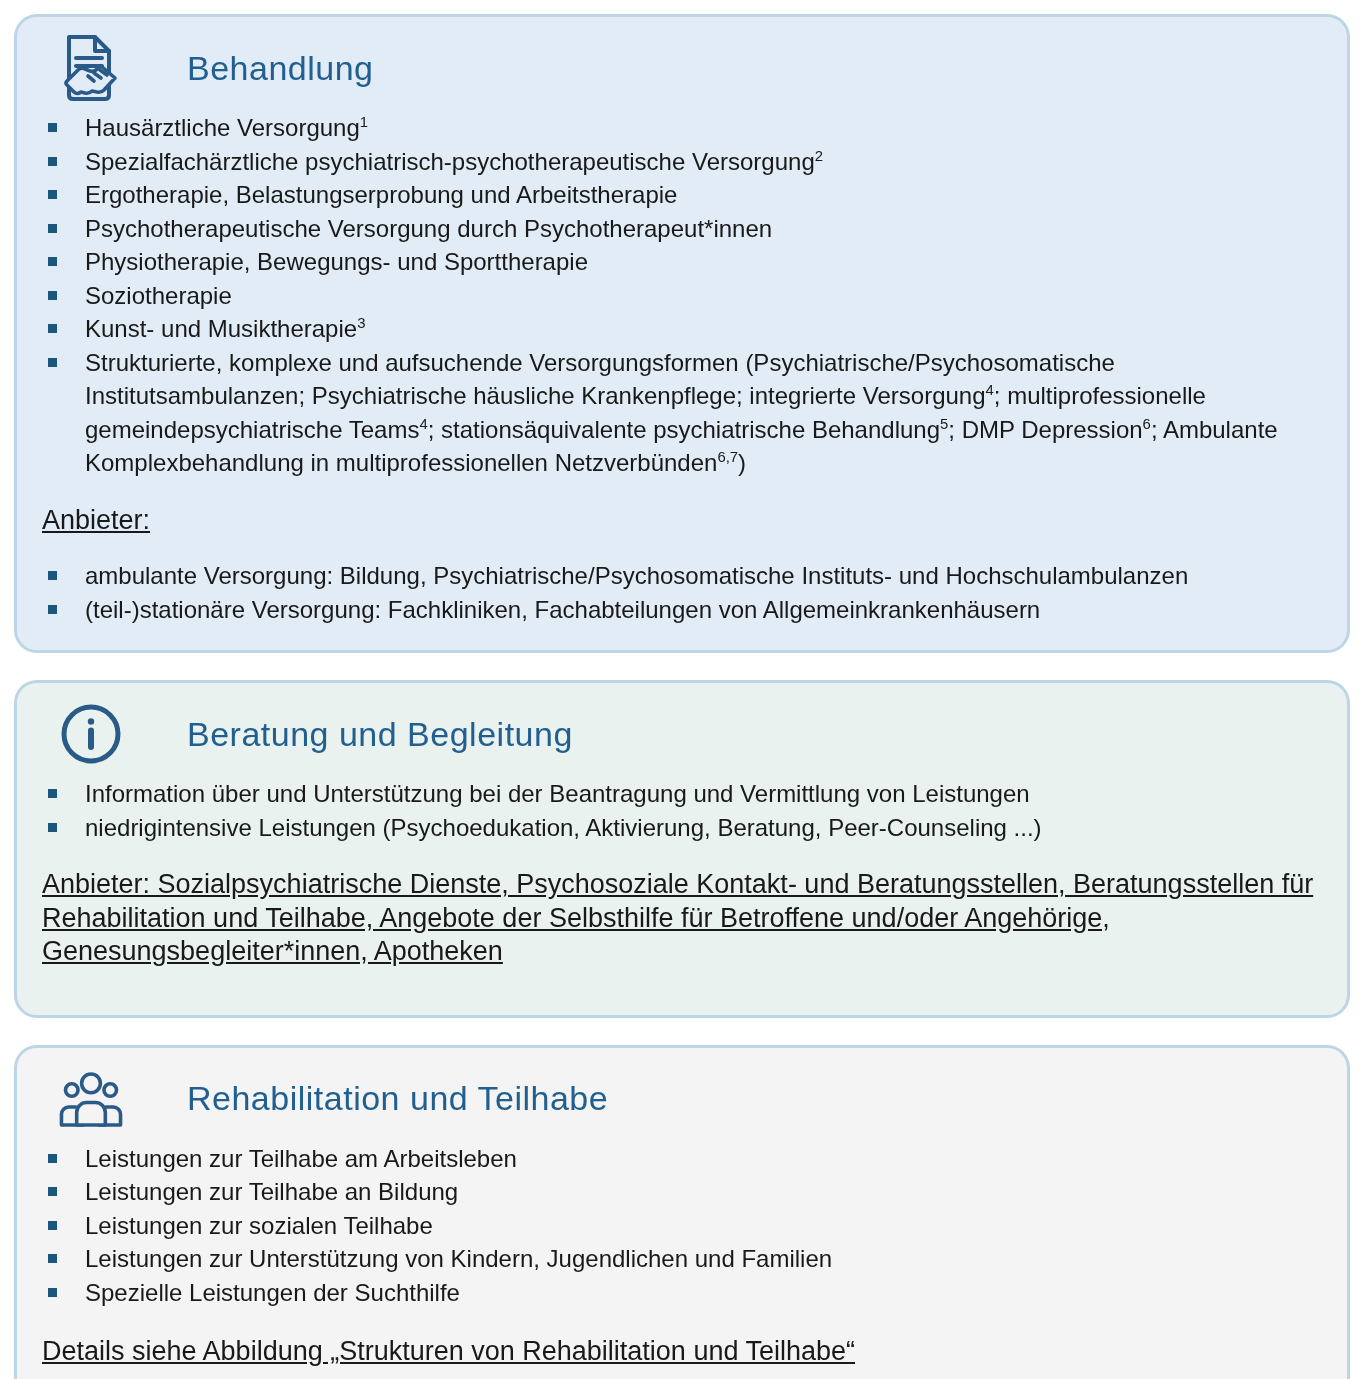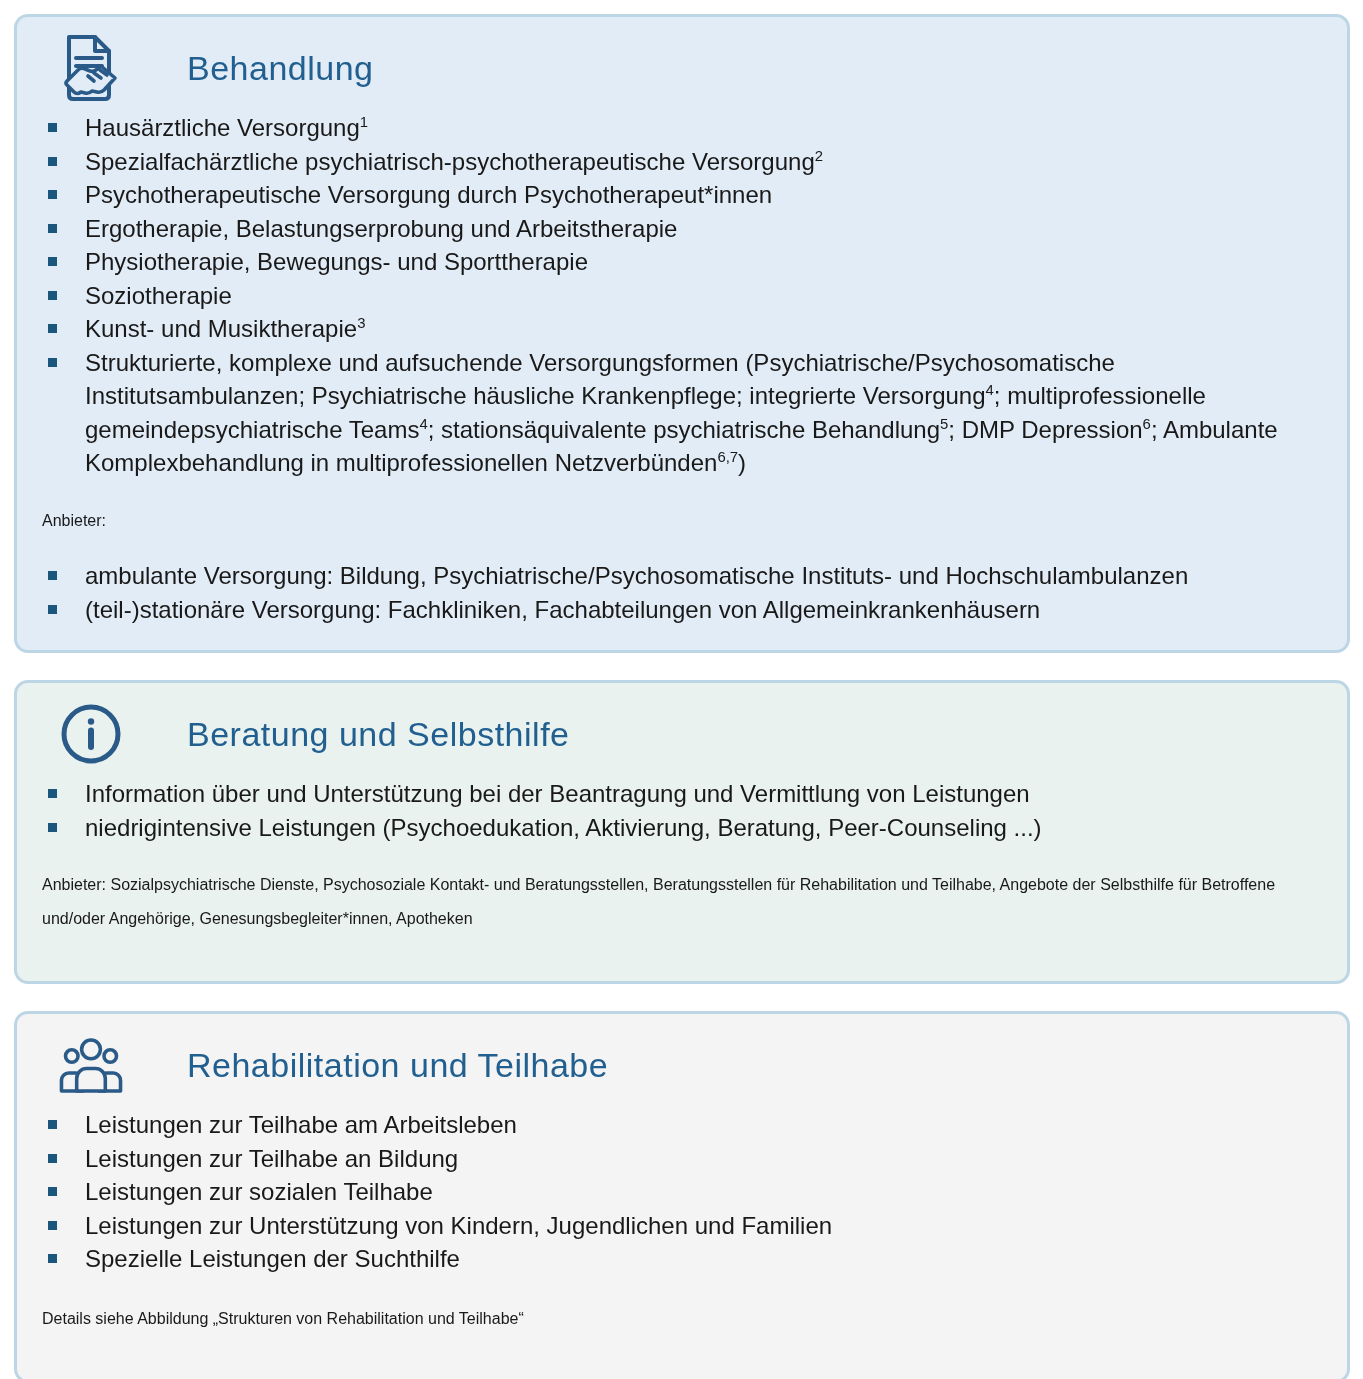--- a/index.html
+++ b/index.html
@@ -7,21 +7,21 @@
     width:1363px;height:1379px;
     font-family:"Liberation Sans", sans-serif;
     color:#191919;
     -webkit-font-smoothing:antialiased;
   }
   .page{padding:14px 13px 0 14px;}
   .card{
     box-sizing:border-box;
     width:1336px;
     border:3px solid #bdd6e5;
-    border-radius:14px;
+    border-radius:23px;
     padding:14px 26px 24px 22px;
     margin-bottom:27px;
   }
   .card-behandlung{background:#e2ecf6;min-height:623px;}
   .card-beratung{background:#e9f2ee;min-height:298px;}
   .card-reha{background:#f4f4f4;min-height:372px;}
 
   .card-header{display:flex;align-items:center;padding-left:18px;margin-bottom:6px;}
   .hdr-icon{width:68px;height:74px;flex:0 0 auto;display:block;}
   .hdr-icon svg{display:block;width:100%;height:100%;}
@@ -48,22 +48,23 @@
   ul.service-list li::before{
     content:"";
     position:absolute;
     left:9px;top:12px;
     width:9px;height:9px;
     background:#1b567c;
   }
   sup{font-size:62%;line-height:0;}
   p.plain{
     margin:24px 0 22px 3px;
-    font-size:16px;
+    font-size:27px;
     line-height:33.5px;
+    text-decoration:underline;
   }
   p.footer{margin-top:26px;margin-bottom:6px;}
 </style>
 </head>
 <body>
 
 <div class="page">
 
   <section class="card card-behandlung">
     <div class="card-header">
@@ -80,22 +81,22 @@
             <path d="M31 45 l6 5 M37 42 l7 5 M43 39 l7 5" fill="none"></path>
           </g>
         </svg>
       </span>
       <h2 class="card-title">Behandlung</h2>
     </div>
 
     <ul class="service-list">
       <li><span>Hausärztliche Versorgung</span><sup>1</sup></li>
       <li><span>Spezialfachärztliche psychiatrisch-psychotherapeutische Versorgung</span><sup>2</sup></li>
+      <li><span>Ergotherapie, Belastungserprobung und Arbeitstherapie</span></li>
       <li><span>Psychotherapeutische Versorgung durch Psychotherapeut*innen</span></li>
-      <li><span>Ergotherapie, Belastungserprobung und Arbeitstherapie</span></li>
       <li><span>Physiotherapie, Bewegungs- und Sporttherapie</span></li>
       <li><span>Soziotherapie</span></li>
       <li><span>Kunst- und Musiktherapie</span><sup>3</sup></li>
       <li>
         <span>Strukturierte, komplexe und aufsuchende Versorgungsformen (Psychiatrische/Psychosomatische Institutsambulanzen; Psychiatrische häusliche Krankenpflege; integrierte Versorgung</span><sup>4</sup><span>; multiprofessionelle gemeindepsychiatrische Teams</span><sup>4</sup><span>; stationsäquivalente psychiatrische Behandlung</span><sup>5</sup><span>; DMP Depression</span><sup>6</sup><span>; Ambulante Komplexbehandlung in multiprofessionellen Netzverbünden</span><sup>6,7</sup><span>)</span>
       </li>
     </ul>
 
     <p class="plain">Anbieter:</p>
 
@@ -109,21 +110,21 @@
     <div class="card-header">
       <span class="hdr-icon">
         <svg viewBox="0 0 68 74" xmlns="http://www.w3.org/2000/svg">
           <g stroke="#2a5a87" fill="none">
             <circle cx="34" cy="37" r="27" stroke-width="5"></circle>
             <circle cx="34" cy="24.5" r="3.2" fill="#2a5a87" stroke="none"></circle>
             <path d="M34 33.5 V50" stroke-width="6" stroke-linecap="round"></path>
           </g>
         </svg>
       </span>
-      <h2 class="card-title">Beratung und Selbsthilfe</h2>
+      <h2 class="card-title">Beratung und Begleitung</h2>
     </div>
 
     <ul class="service-list">
       <li><span>Information über und Unterstützung bei der Beantragung und Vermittlung von Leistungen</span></li>
       <li><span>niedrigintensive Leistungen (Psychoedukation, Aktivierung, Beratung, Peer-Counseling ...)</span></li>
     </ul>
 
     <p class="plain">Anbieter: Sozialpsychiatrische Dienste, Psychosoziale Kontakt- und Beratungsstellen, Beratungsstellen für Rehabilitation und Teilhabe, Angebote der Selbsthilfe für Betroffene und/oder Angehörige, Genesungsbegleiter*innen, Apotheken</p>
   </section>
 

